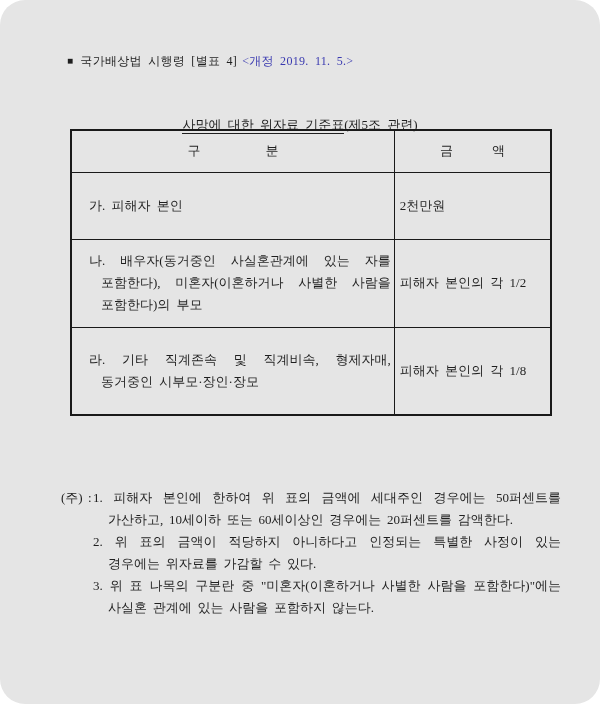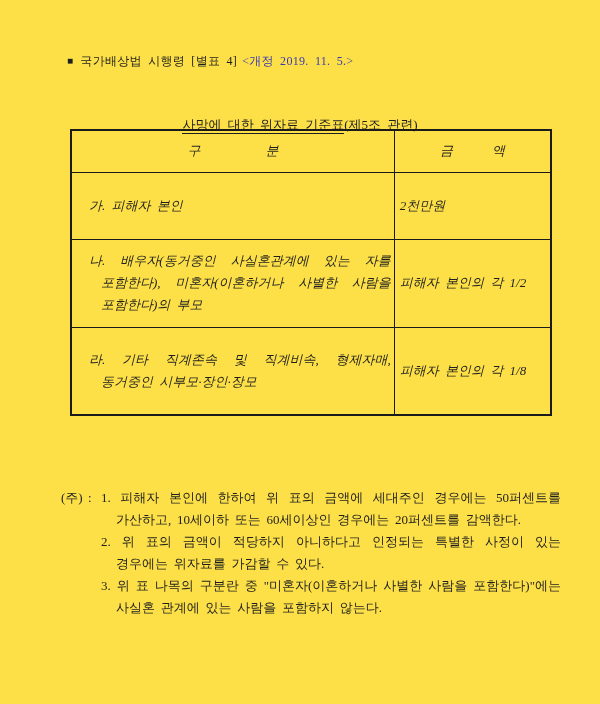--- a/index.html
+++ b/index.html
@@ -8,21 +8,22 @@
     height: 704px;
     background: #ffffff;
     position: relative;
     font-family: "Liberation Serif", "DejaVu Serif", serif;
     color: #1f1f1f;
     overflow: hidden;
   }
   .page {
     position: absolute;
     inset: 0;
-    background: #fde047;
+    background: #e5e5e5;
+    border-radius: 25px;
   }
   
   .doc-header {
     position: absolute;
     left: 67px;
     top: 53px;
     font-size: 12px;
     white-space: nowrap;
     word-spacing: 3px;
     letter-spacing: 0.3px;
@@ -54,21 +55,20 @@
   }
   
   .main-table {
     position: absolute;
     left: 70px;
     top: 129px;
     width: 482px;
     border-collapse: collapse;
     table-layout: fixed;
     border: 2px solid #1a1a1a;
-    font-style: italic;
   }
   .main-table th, .main-table td {
     border: 1px solid #1a1a1a;
     font-size: 13px;
     font-weight: normal;
     vertical-align: middle;
     padding: 2px 3px;
     line-height: 22px;
   }
   .main-table th { text-align: center; }
@@ -98,21 +98,21 @@
     width: 500px;
     font-size: 13px;
     line-height: 22px;
   }
   .notes-label {
     position: absolute;
     left: 0;
     top: 0;
     word-spacing: 2px;
   }
-  .notes-list { margin-left: 40px; }
+  .notes-list { margin-left: 32px; }
   .note-item {
     padding-left: 15px;
     text-indent: -15px;
     text-align: justify;
     word-spacing: 2.5px;
     word-break: keep-all;
   }
 </style>
 </head>
 <body>

